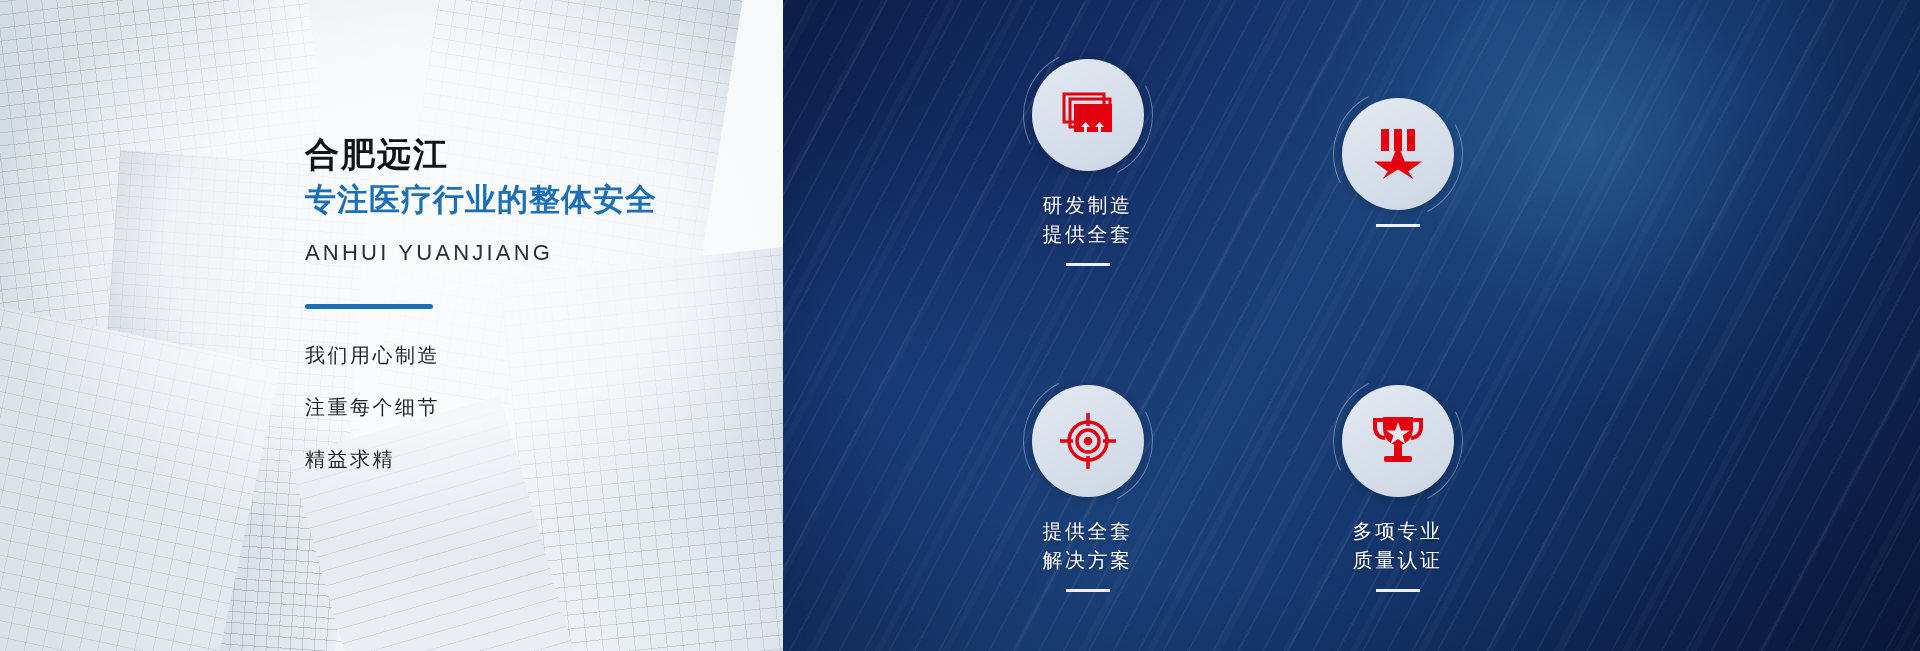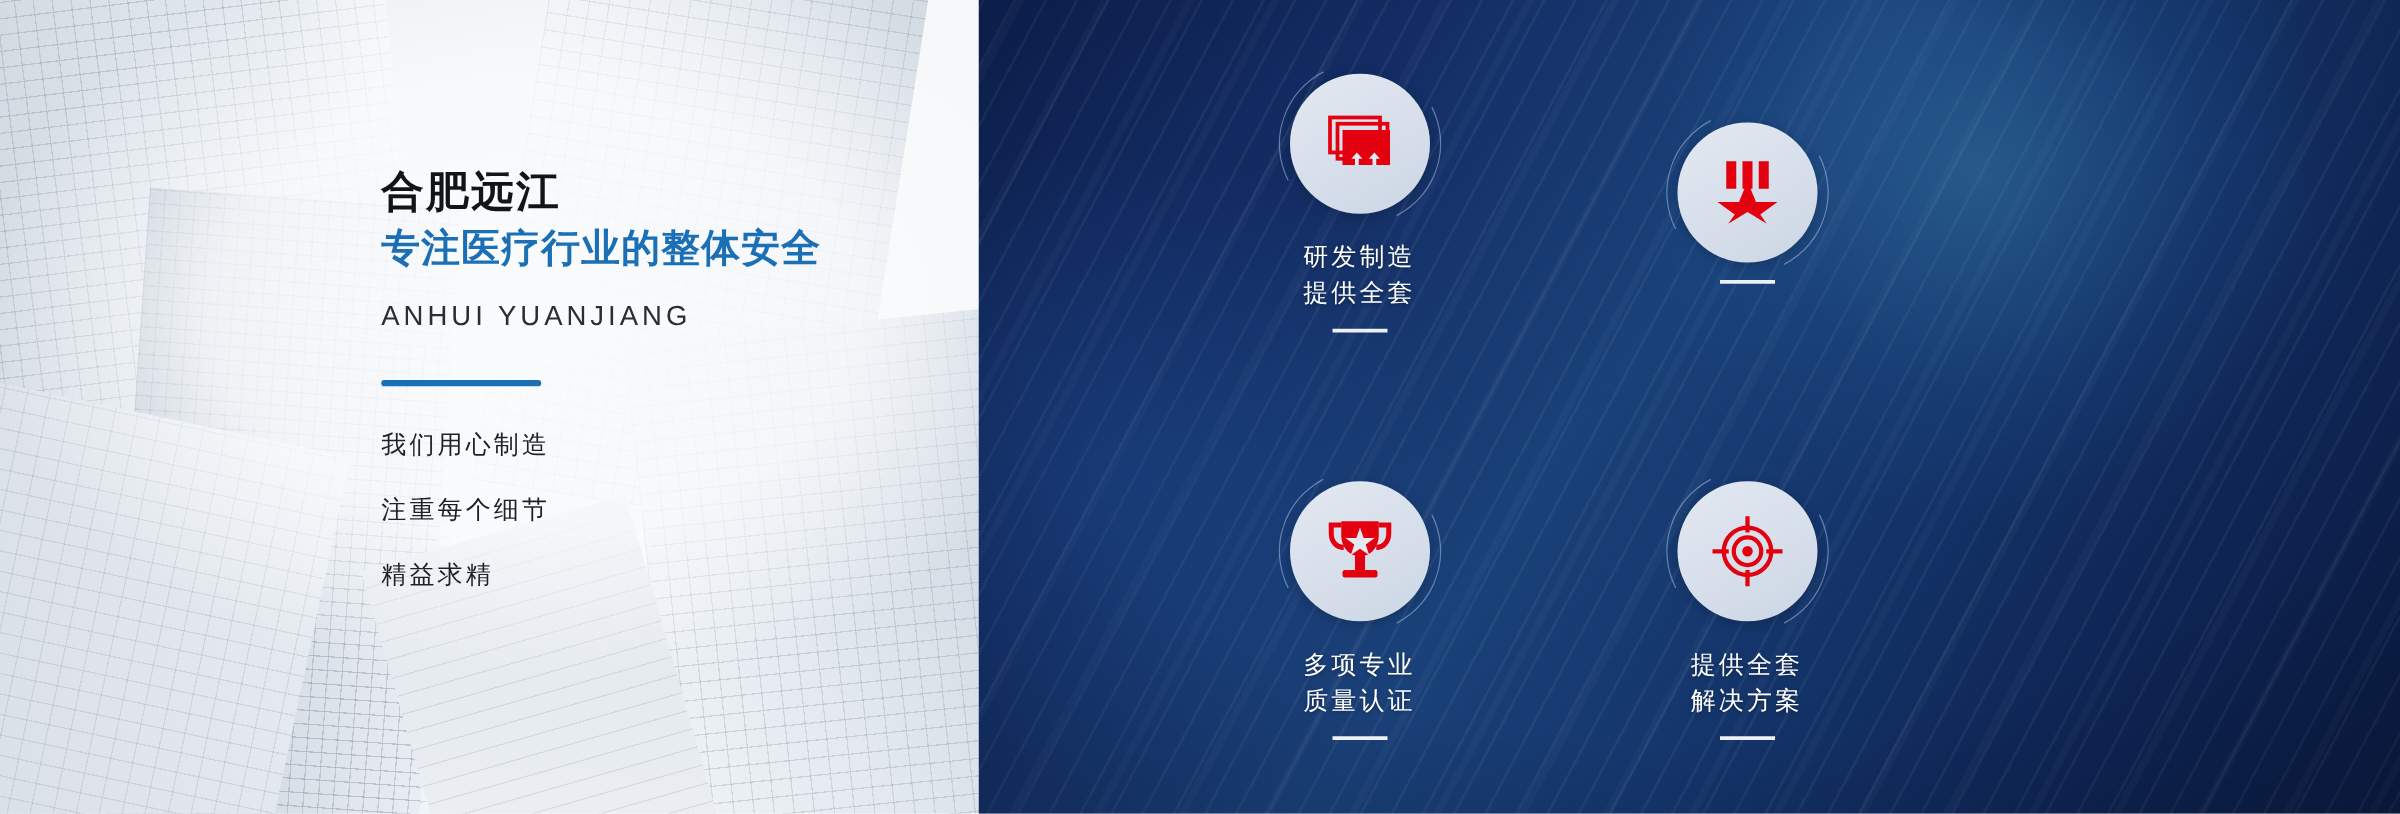--- a/index.html
+++ b/index.html
@@ -253,41 +253,20 @@
         <div class="icon-wrap">
           <div class="ring"></div>
           <div class="disc">
             <svg width="52" height="54" viewBox="0 0 52 54" aria-hidden="true">
               <rect x="9" y="2" width="8" height="22" fill="#e3000f"></rect>
               <rect x="22" y="2" width="8" height="22" fill="#e3000f"></rect>
               <rect x="35" y="2" width="8" height="22" fill="#e3000f"></rect>
               <polygon points="26,18 32.8,34.5 50,34.5 36.2,44.6 41.4,52 26,42.6 10.6,52 15.8,44.6 2,34.5 19.2,34.5" fill="#e3000f"></polygon>
             </svg>
           </div>
-        </div>
-        <div class="f-rule"></div>
-      </div>
-
-      <div class="feature">
-        <div class="icon-wrap">
-          <div class="ring"></div>
-          <div class="disc">
-            <svg width="56" height="54" viewBox="0 0 56 54" aria-hidden="true">
-              <path d="M13 3 h30 v11 c0 10-6.5 17-15 17 S13 24 13 14 z" fill="#e3000f"></path>
-              <path d="M13 6 H5 v7 c0 7 5 11 10 11" fill="none" stroke="#e3000f" stroke-width="4"></path>
-              <path d="M43 6 h8 v7 c0 7-5 11-10 11" fill="none" stroke="#e3000f" stroke-width="4"></path>
-              <rect x="24" y="30" width="8" height="12" fill="#e3000f"></rect>
-              <rect x="14" y="42" width="28" height="6" rx="2" fill="#e3000f"></rect>
-              <polygon points="28,8 30.9,16.4 39.8,16.4 32.6,21.6 35.3,30 28,24.9 20.7,30 23.4,21.6 16.2,16.4 25.1,16.4" fill="#e3e9f2"></polygon>
-            </svg>
-          </div>
-        </div>
-        <div class="f-label">
-          <div>多项专业</div>
-          <div>质量认证</div>
         </div>
         <div class="f-rule"></div>
       </div>
 
       <div class="feature">
         <div class="icon-wrap">
           <div class="ring"></div>
           <div class="disc">
             <svg width="58" height="58" viewBox="0 0 58 58" aria-hidden="true">
               <circle cx="29" cy="29" r="19" fill="none" stroke="#e3000f" stroke-width="3.4"></circle>
@@ -300,15 +279,36 @@
             </svg>
           </div>
         </div>
         <div class="f-label">
           <div>提供全套</div>
           <div>解决方案</div>
         </div>
         <div class="f-rule"></div>
       </div>
 
+      <div class="feature">
+        <div class="icon-wrap">
+          <div class="ring"></div>
+          <div class="disc">
+            <svg width="56" height="54" viewBox="0 0 56 54" aria-hidden="true">
+              <path d="M13 3 h30 v11 c0 10-6.5 17-15 17 S13 24 13 14 z" fill="#e3000f"></path>
+              <path d="M13 6 H5 v7 c0 7 5 11 10 11" fill="none" stroke="#e3000f" stroke-width="4"></path>
+              <path d="M43 6 h8 v7 c0 7-5 11-10 11" fill="none" stroke="#e3000f" stroke-width="4"></path>
+              <rect x="24" y="30" width="8" height="12" fill="#e3000f"></rect>
+              <rect x="14" y="42" width="28" height="6" rx="2" fill="#e3000f"></rect>
+              <polygon points="28,8 30.9,16.4 39.8,16.4 32.6,21.6 35.3,30 28,24.9 20.7,30 23.4,21.6 16.2,16.4 25.1,16.4" fill="#e3e9f2"></polygon>
+            </svg>
+          </div>
+        </div>
+        <div class="f-label">
+          <div>多项专业</div>
+          <div>质量认证</div>
+        </div>
+        <div class="f-rule"></div>
+      </div>
+
     </div>
   </div>
 </div>
 
 </body></html>

